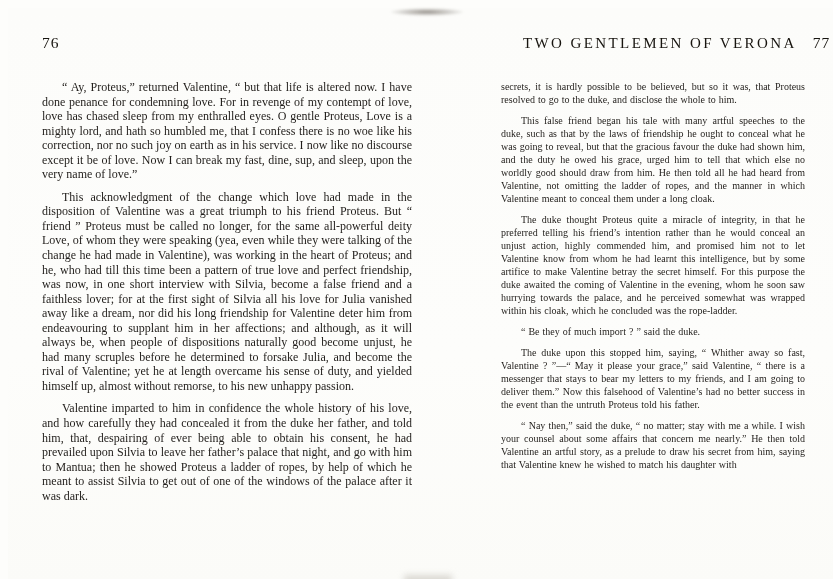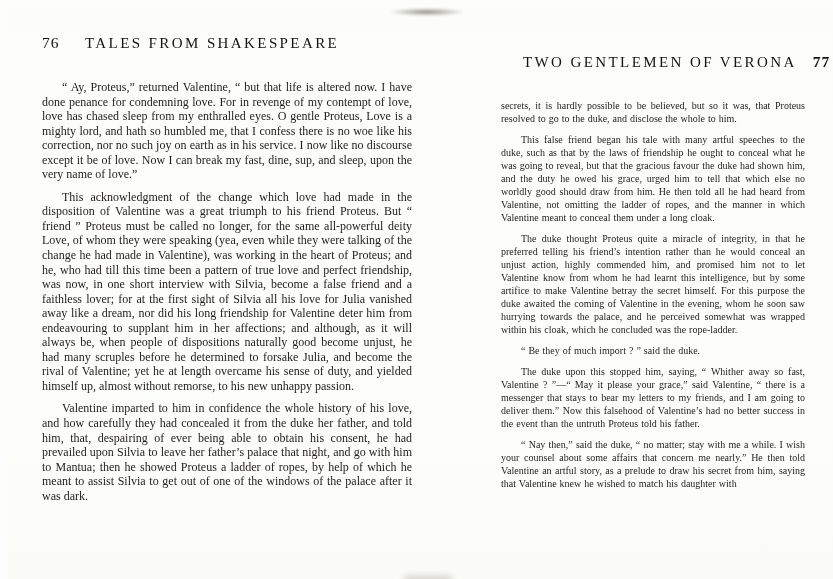--- a/index.html
+++ b/index.html
@@ -31,27 +31,26 @@
     letter-spacing: 2.4px;
     white-space: nowrap;
     margin-bottom: 11px;
     color: #17140f;
   }
   .page-left .folio {
     width: 43px;
     letter-spacing: 1px;
     font-size: 15.5px;
   }
-  .page-right .running-title { margin-left: 22px; margin-top: 19px; }
+  .page-right .running-title { margin-left: 22px; }
   .page-right .spacer { flex: 1; }
   .page-right .folio {
     letter-spacing: 1px;
     font-size: 15.5px;
     text-align: left;
-    font-weight: bold;
   }
 
   .page-body { text-align: justify; }
   .page-left .page-body {
     font-size: 12px;
     line-height: 14.55px;
   }
   .page-right .page-body {
     font-size: 10px;
     line-height: 13px;
@@ -80,21 +79,20 @@
 <body>
 
 <div class="spread">
 
   <div class="smudge-top"></div>
   <div class="smudge-bottom"></div>
 
   <div class="page page-left">
     <div class="running-head">
       <span class="folio">76</span>
-      <span class="running-title">TALES FROM SHAKESPEARE</span>
     </div>
     <div class="page-body" id="left-body">
         <p class="para">“ Ay, Proteus,” returned Valentine, “ but that life is altered now. I have done penance for condemning love. For in revenge of my contempt of love, love has chased sleep from my enthralled eyes. O gentle Proteus, Love is a mighty lord, and hath so humbled me, that I confess there is no woe like his correction, nor no such joy on earth as in his service. I now like no discourse except it be of love. Now I can break my fast, dine, sup, and sleep, upon the very name of love.”</p>
         <p class="para">This acknowledgment of the change which love had made in the disposition of Valentine was a great triumph to his friend Proteus. But “ friend ” Proteus must be called no longer, for the same all-powerful deity Love, of whom they were speaking (yea, even while they were talking of the change he had made in Valentine), was working in the heart of Proteus; and he, who had till this time been a pattern of true love and perfect friendship, was now, in one short interview with Silvia, become a false friend and a faithless lover; for at the first sight of Silvia all his love for Julia vanished away like a dream, nor did his long friendship for Valentine deter him from endeavouring to supplant him in her affections; and although, as it will always be, when people of dispositions naturally good become unjust, he had many scruples before he determined to forsake Julia, and become the rival of Valentine; yet he at length overcame his sense of duty, and yielded himself up, almost without remorse, to his new unhappy passion.</p>
         <p class="para">Valentine imparted to him in confidence the whole history of his love, and how carefully they had concealed it from the duke her father, and told him, that, despairing of ever being able to obtain his consent, he had prevailed upon Silvia to leave her father’s palace that night, and go with him to Mantua; then he showed Proteus a ladder of ropes, by help of which he meant to assist Silvia to get out of one of the windows of the palace after it was dark.</p>
       </div>
   </div>
 
   <div class="page page-right">
     <div class="running-head">

